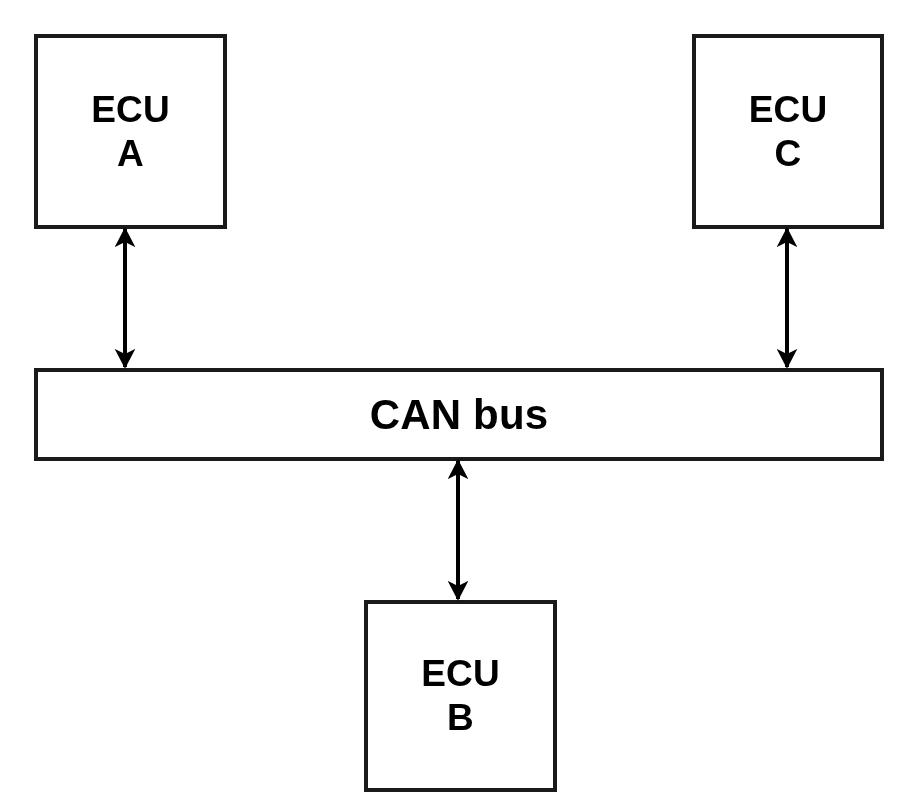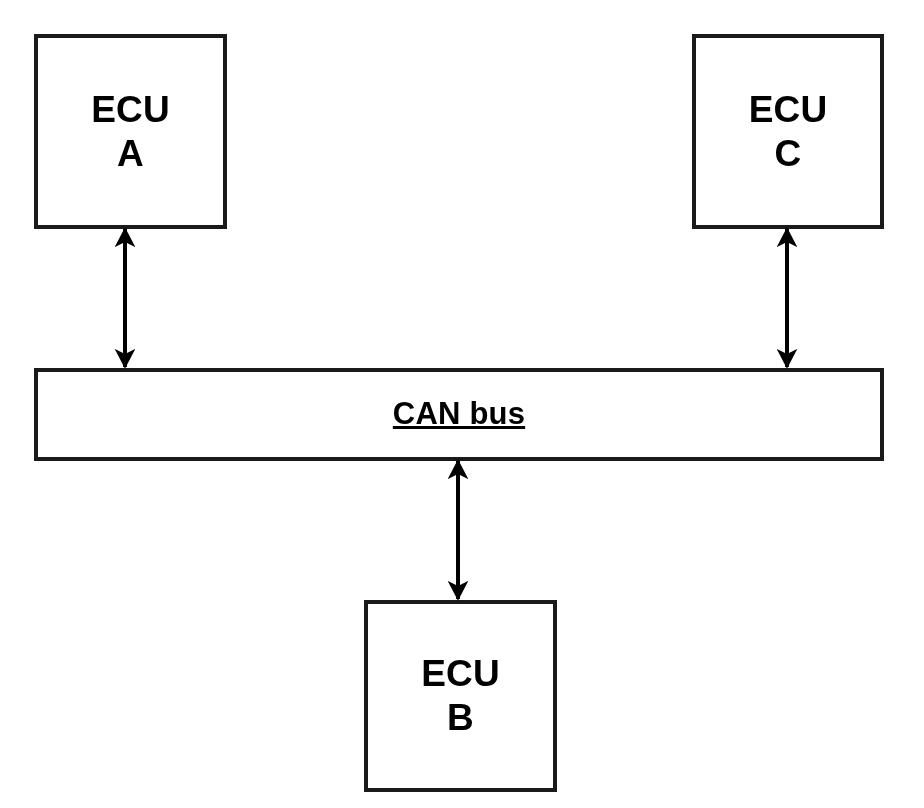--- a/index.html
+++ b/index.html
@@ -47,23 +47,22 @@
   #ecu-a { left: 34px;  top: 34px;  width: 193px; height: 195px; }
   #ecu-c { left: 692px; top: 34px;  width: 192px; height: 195px; }
   #ecu-b { left: 364px; top: 600px; width: 193px; height: 192px; }
 
   
   #can-bus {
     left: 34px;
     top: 368px;
     width: 850px;
     height: 93px;
-    font-size: 31px;
+    font-size: 42px;
     letter-spacing: 0.2px;
-    text-decoration: underline;
   }
 
   
   #connectors {
     position: absolute;
     left: 0;
     top: 0;
     width: 924px;
     height: 808px;
     pointer-events: none;

